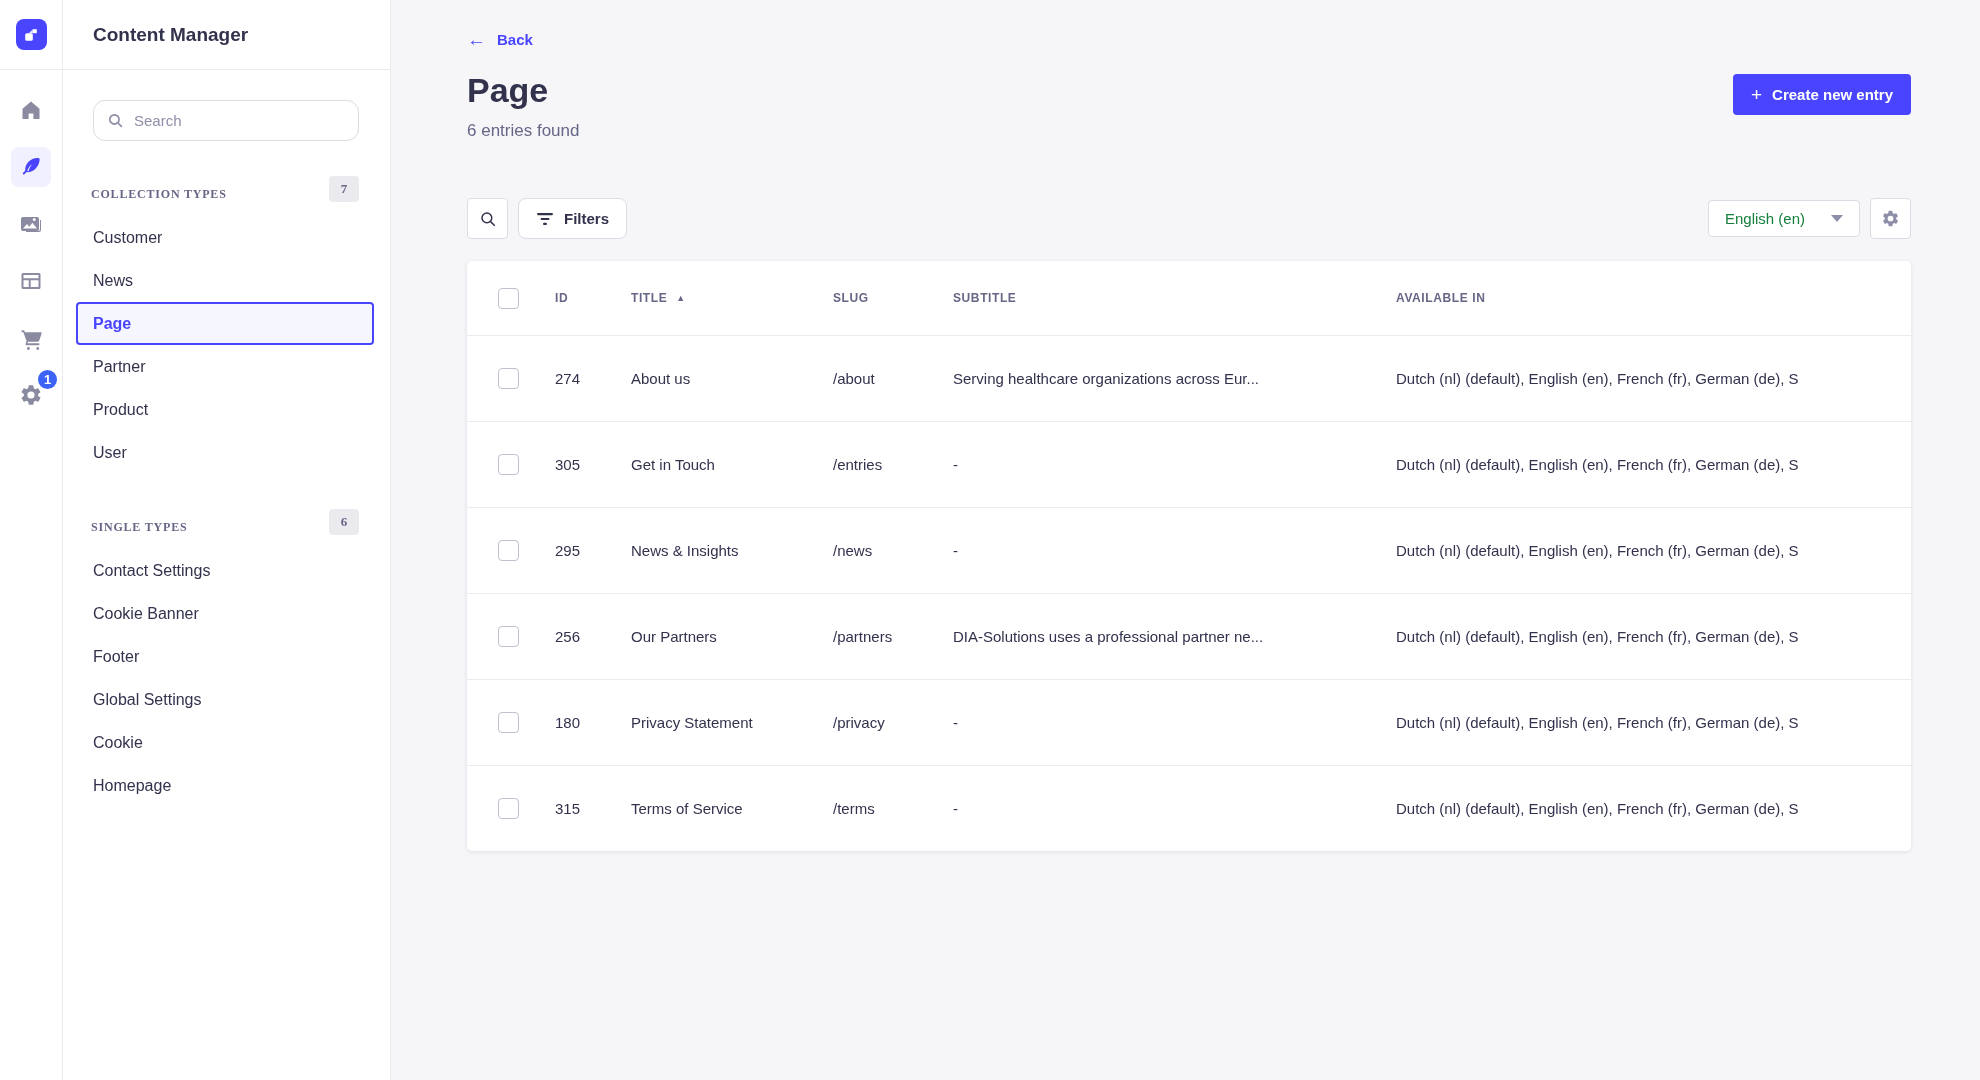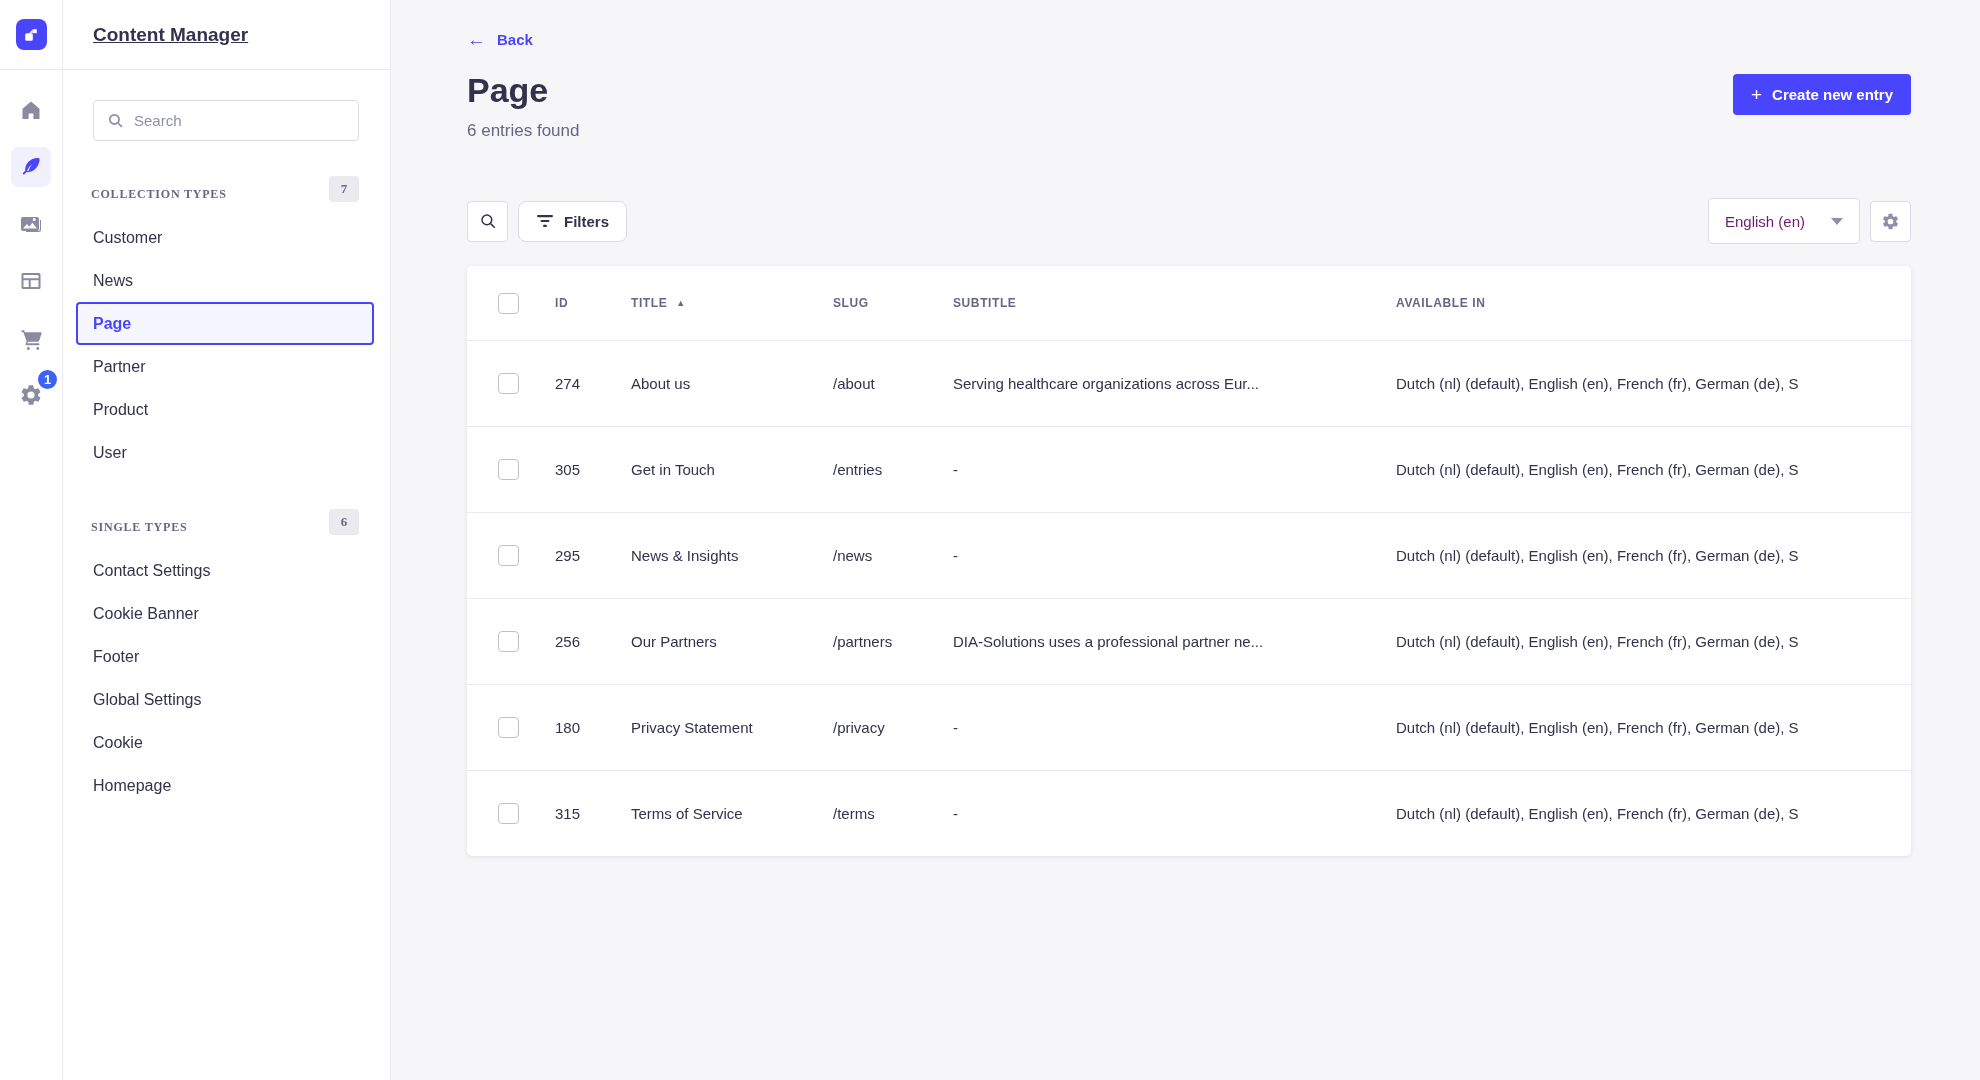--- a/index.html
+++ b/index.html
@@ -41,24 +41,24 @@
   }
 
   
   .sidebar {
     width: 328px; background: #fff; border-right: 1px solid #eaeaef; flex-shrink: 0;
     display: flex; flex-direction: column;
   }
   .sidebar-header {
     height: 70px; border-bottom: 1px solid #eaeaef; flex-shrink: 0;
     display: flex; align-items: center; padding: 0 30px;
-    font-size: 19px; font-weight: 700; color: #32324d; text-decoration: underline;
+    font-size: 19px; font-weight: 700; color: #32324d;
   }
   .search-box {
-    margin: 30px 31px 0 30px; height: 41px; border: 1px solid #dcdce4; border-radius: 4px;
+    margin: 30px 31px 0 30px; height: 41px; border: 1px solid #dcdce4; border-radius: 12px;
     display: flex; align-items: center; gap: 10px; padding: 0 13px; background: #fff;
   }
   .search-box svg { stroke: #8e8ea9; flex-shrink: 0; }
   .search-box input {
     border: none; outline: none; font-size: 15px; color: #32324d; width: 100%;
     font-family: inherit; background: transparent;
   }
   .search-box input::placeholder { color: #8e8ea9; }
   .nav-section { margin-top: 35px; }
   .nav-section-header {
@@ -104,23 +104,23 @@
     display: flex; align-items: center; justify-content: center; cursor: pointer;
   }
   .icon-btn svg { stroke: #32324d; }
   .icon-btn.gear svg { stroke: none; fill: #8e8ea9; }
   .filters-btn {
     height: 41px; background: #fff; border: 1px solid #dcdce4; border-radius: 8px;
     display: flex; align-items: center; gap: 10px; padding: 0 17px; cursor: pointer;
     font-size: 15px; font-weight: 700; color: #32324d; font-family: inherit;
   }
   .locale-select {
-    height: 46px; background: #fff; border: 1px solid #dcdce4; border-radius: 4px;
+    height: 37px; background: #fff; border: 1px solid #dcdce4; border-radius: 4px;
     display: flex; align-items: center; gap: 26px; padding: 0 16px; cursor: pointer;
-    font-size: 15px; color: #701a75;
+    font-size: 15px; color: #15803d;
   }
   .caret-down {
     width: 0; height: 0; border-left: 6px solid transparent; border-right: 6px solid transparent;
     border-top: 7px solid #8e8ea9;
   }
 
   
   .table-card {
     margin-top: 22px; background: #fff; border-radius: 5px;
     box-shadow: 0 1px 4px rgba(33,33,52,0.1); overflow: hidden;

